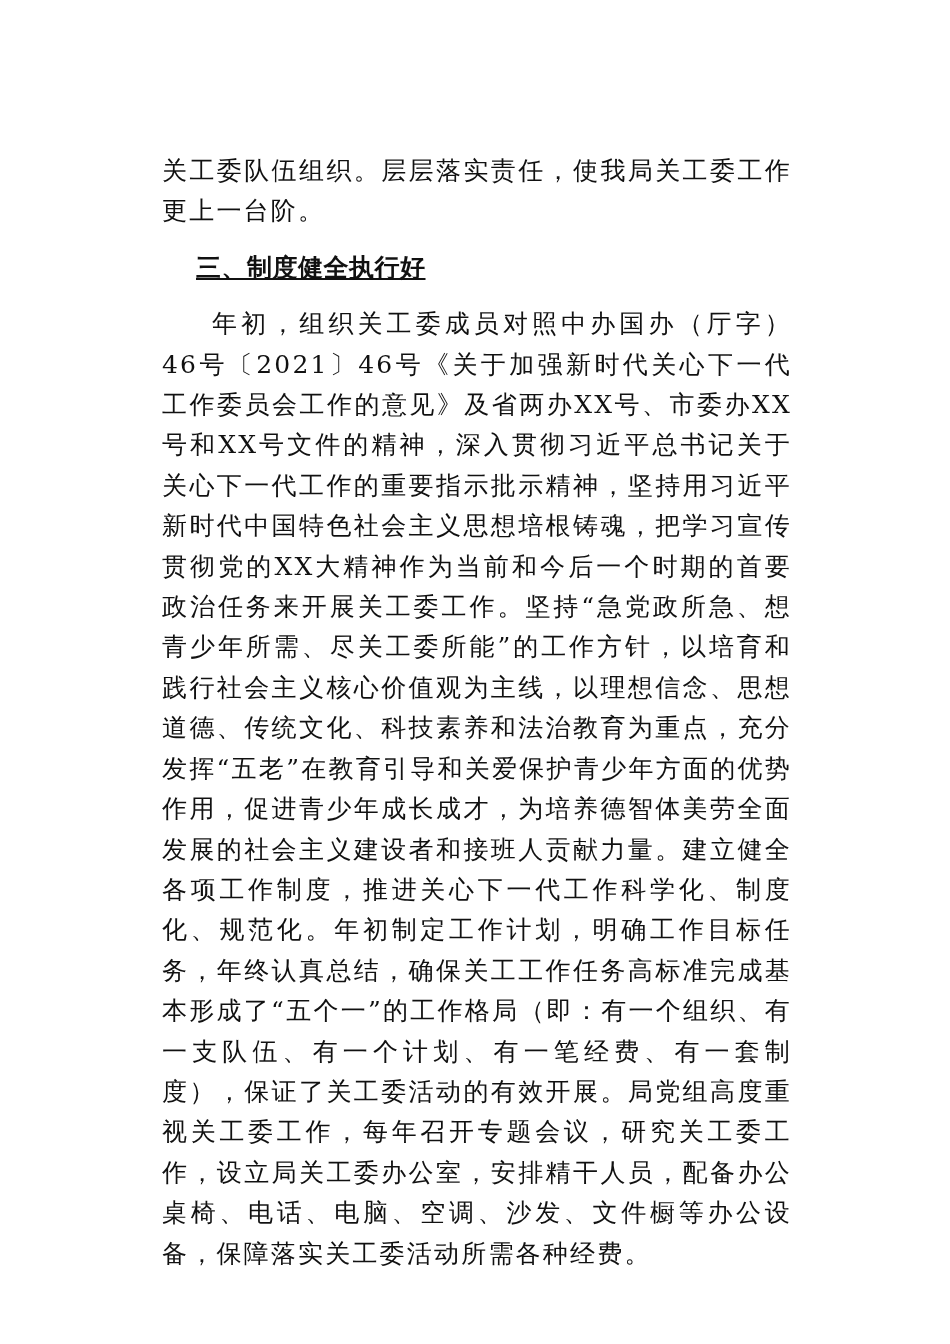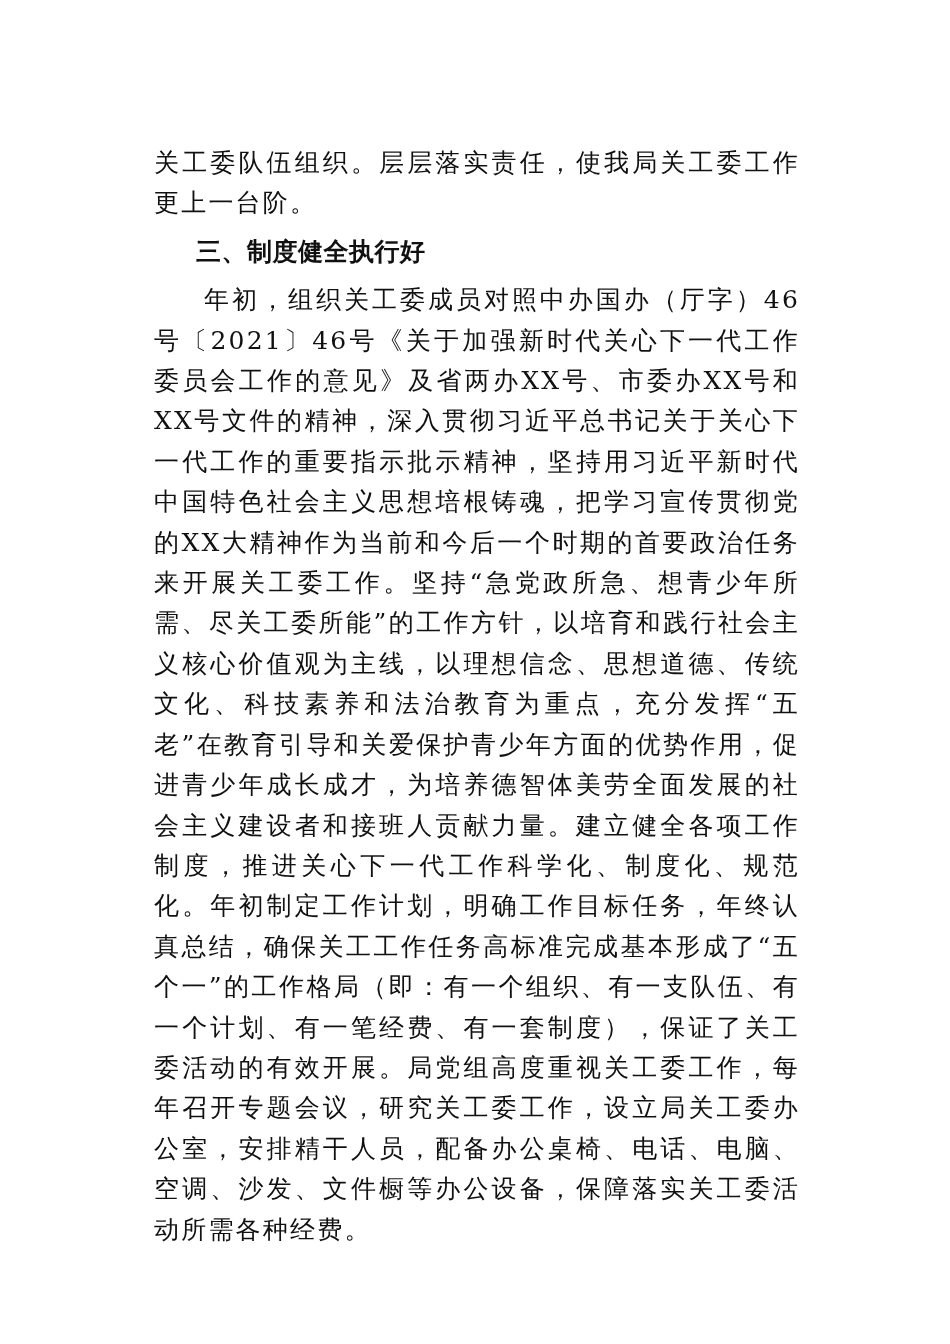--- a/index.html
+++ b/index.html
@@ -9,28 +9,29 @@
     left: 146px;
     top: 135px;
     width: 662px;
     font-family: "DejaVu Serif", "Liberation Serif", serif;
     font-size: 25px;
     line-height: 40.4px;
     color: #111111;
     letter-spacing: 2.2px;
     text-align: justify;
   }
-  .para { margin: 8px; text-indent: 2em; }
+  .para { margin: 16px; text-indent: 2em; }
   .para.cont { text-indent: 0; }
   .heading {
     margin: 0;
     text-indent: 2em;
     font-family: "DejaVu Sans", "Liberation Sans", sans-serif;
     font-weight: bold;
     letter-spacing: 0.5px;
+    text-decoration: underline;
   }
 </style>
 </head>
 <body>
 
 <div class="page">
   <p class="para cont">关工委队伍组织。层层落实责任，使我局关工委工作更上一台阶。</p>
   <p class="heading">三、制度健全执行好</p>
   <p class="para">年初，组织关工委成员对照中办国办（厅字）46号〔2021〕46号《关于加强新时代关心下一代工作委员会工作的意见》及省两办XX号、市委办XX号和XX号文件的精神，深入贯彻习近平总书记关于关心下一代工作的重要指示批示精神，坚持用习近平新时代中国特色社会主义思想培根铸魂，把学习宣传贯彻党的XX大精神作为当前和今后一个时期的首要政治任务来开展关工委工作。坚持“急党政所急、想青少年所需、尽关工委所能”的工作方针，以培育和践行社会主义核心价值观为主线，以理想信念、思想道德、传统文化、科技素养和法治教育为重点，充分发挥“五老”在教育引导和关爱保护青少年方面的优势作用，促进青少年成长成才，为培养德智体美劳全面发展的社会主义建设者和接班人贡献力量。建立健全各项工作制度，推进关心下一代工作科学化、制度化、规范化。年初制定工作计划，明确工作目标任务，年终认真总结，确保关工工作任务高标准完成基本形成了“五个一”的工作格局（即：有一个组织、有一支队伍、有一个计划、有一笔经费、有一套制度），保证了关工委活动的有效开展。局党组高度重视关工委工作，每年召开专题会议，研究关工委工作，设立局关工委办公室，安排精干人员，配备办公桌椅、电话、电脑、空调、沙发、文件橱等办公设备，保障落实关工委活动所需各种经费。</p>
 </div>

